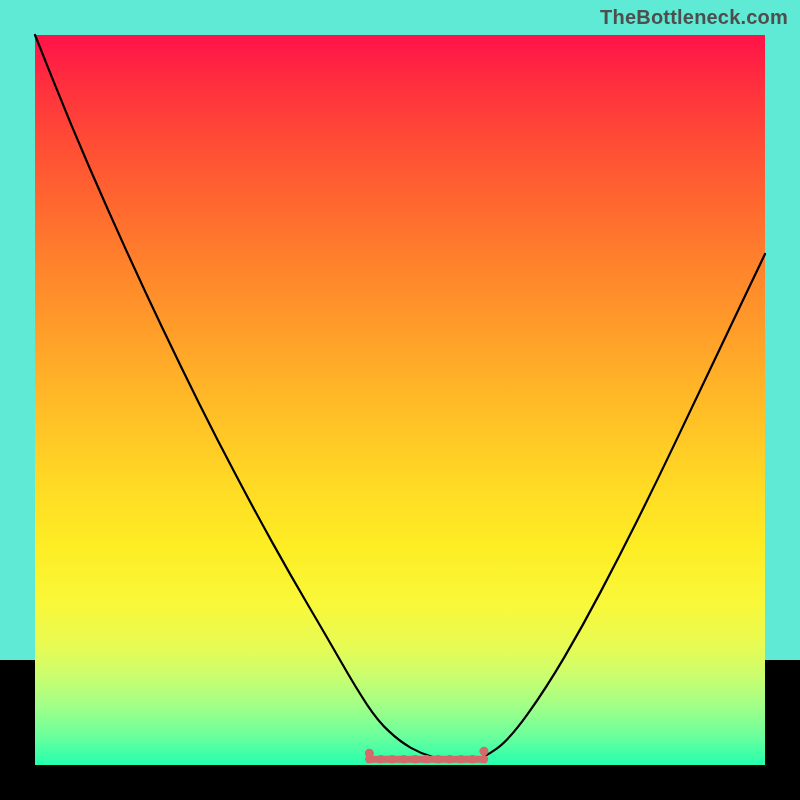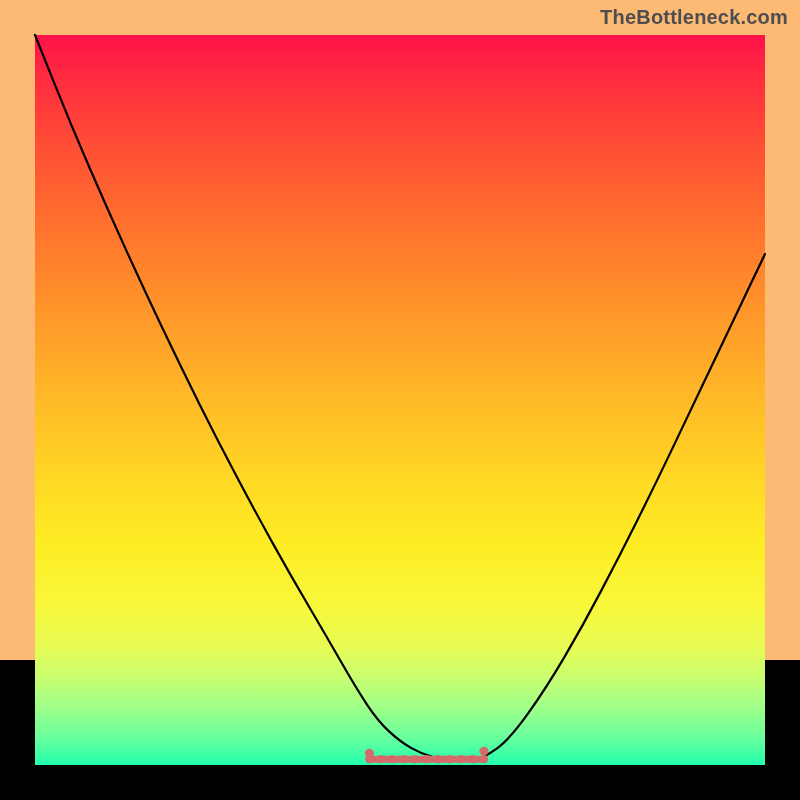--- a/index.html
+++ b/index.html
@@ -1,21 +1,21 @@
 <!DOCTYPE html>
 <html><head>
 <meta charset="utf-8">
 <style>
   * { margin: 0; padding: 0; box-sizing: border-box; }
   html, body { width: 800px; height: 800px; overflow: hidden; background: #000; }
   .stage {
     position: relative;
     width: 800px;
     height: 660px;
-    background: #fdba74;
+    background: #5eead4;
   }
   .watermark {
     position: absolute;
     top: 6px;
     right: 12px;
     font-family: Arial, Helvetica, sans-serif;
     font-size: 20px;
     font-weight: 600;
     color: #4e4e4e;
     letter-spacing: 0.2px;

